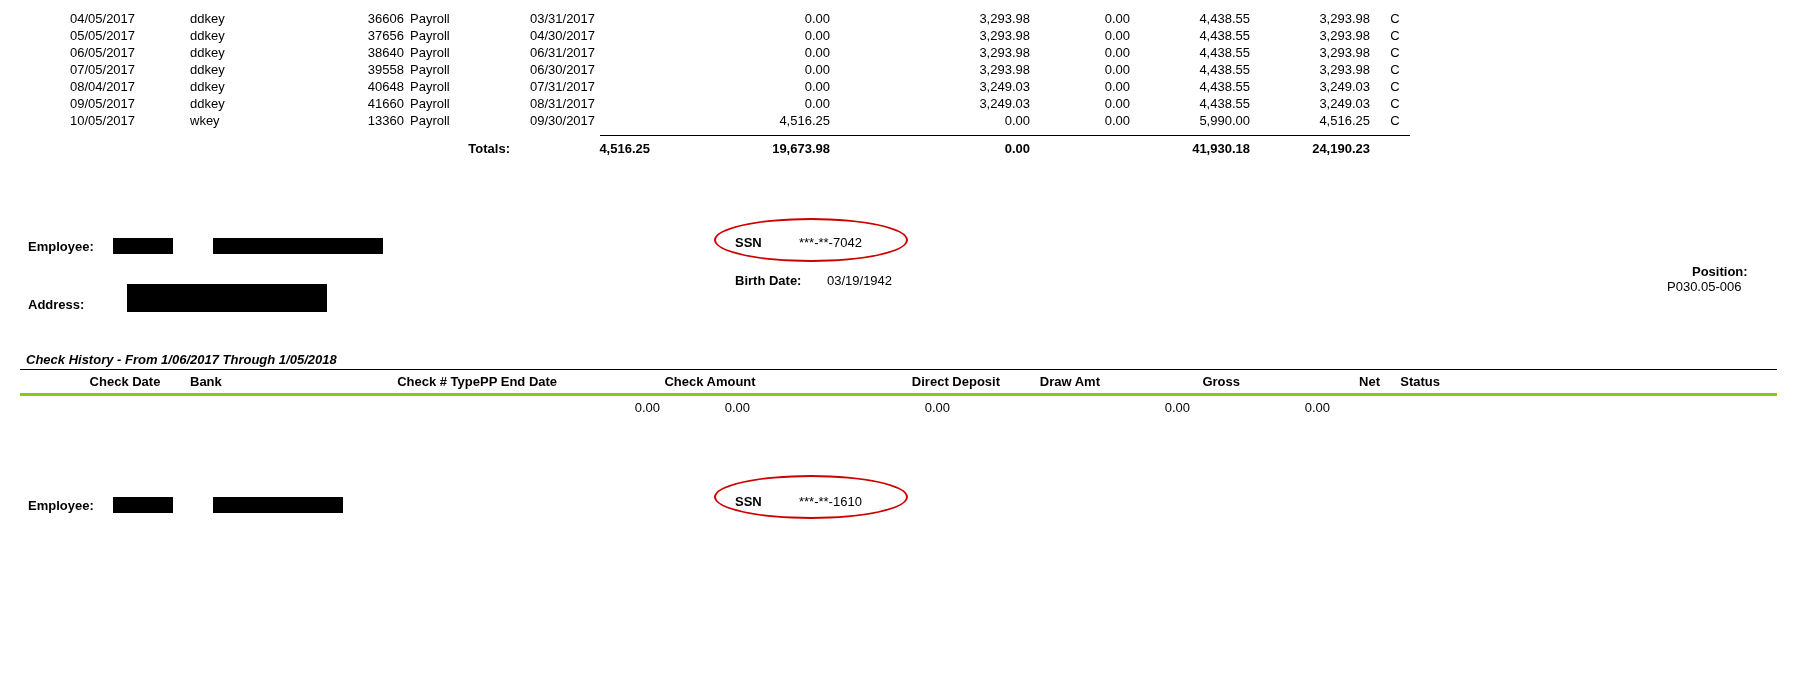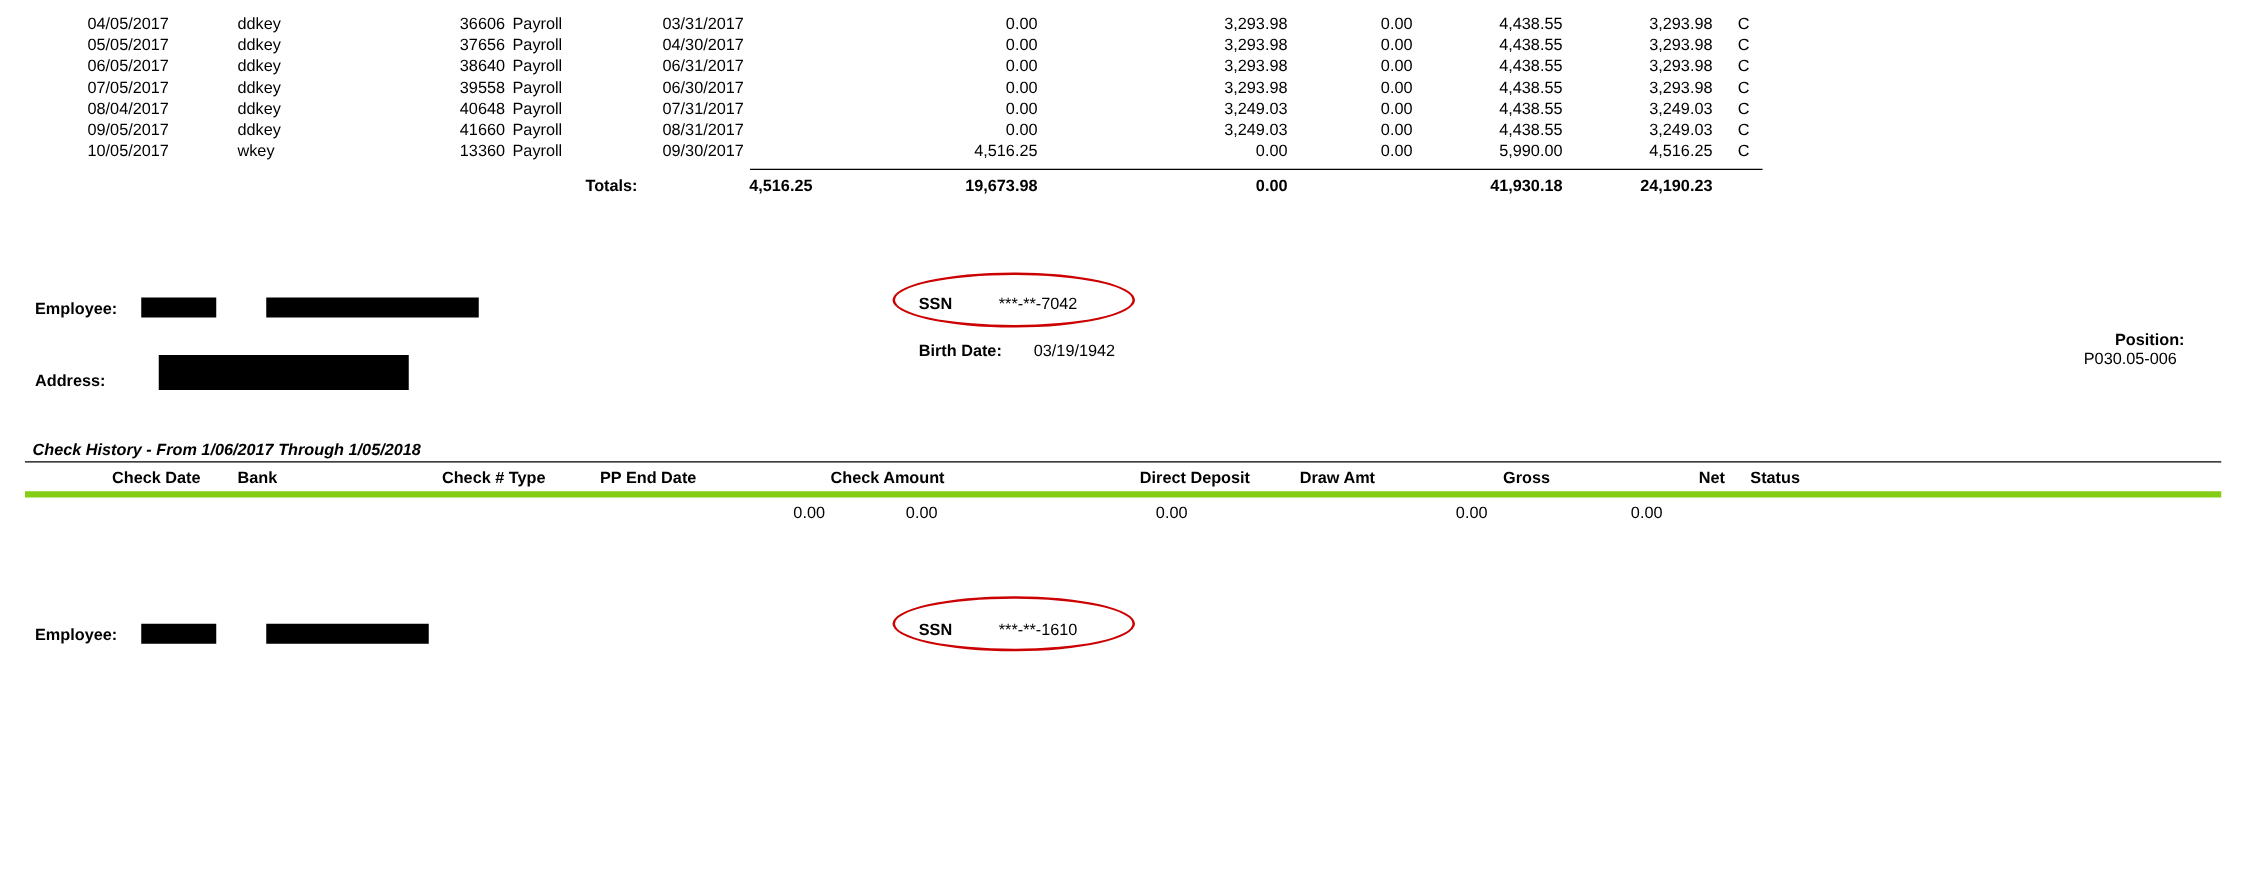--- a/index.html
+++ b/index.html
@@ -67,27 +67,27 @@
     border:2px solid #c00;
     border-radius:50%;
     pointer-events:none;
   }
   .hist-hdr { font-style:italic; font-weight:bold; margin-top:40px; padding-left:6px;}
   .hdr-rule { border-top:1px solid #000; margin:2px 0 0 0;}
   .col-hdr {
     display:grid;
     grid-template-columns: 130px 120px 170px 140px 180px 200px 100px 140px 140px 60px;
     font-weight:bold;
-    border-bottom:5px solid #84cc16;
+    border-bottom:3px solid #84cc16;
     padding:4px 0 4px 40px;
   }
   .col-hdr div { white-space:nowrap; }
   .h-chkdate{text-align:center;}
   .h-bank{text-align:left;}
-  .h-ct{text-align:center;}
+  .h-ct{text-align:right;}
   .h-pp{text-align:left;}
   .h-ca{text-align:center;}
   .h-dd{text-align:right;}
   .h-da{text-align:right;}
   .h-gr{text-align:right;}
   .h-net{text-align:right;}
   .h-st{text-align:right;}
   .zero-row{
     display:grid;
     grid-template-columns: 130px 120px 170px 90px 90px 90px 200px 100px 140px 140px 60px;

